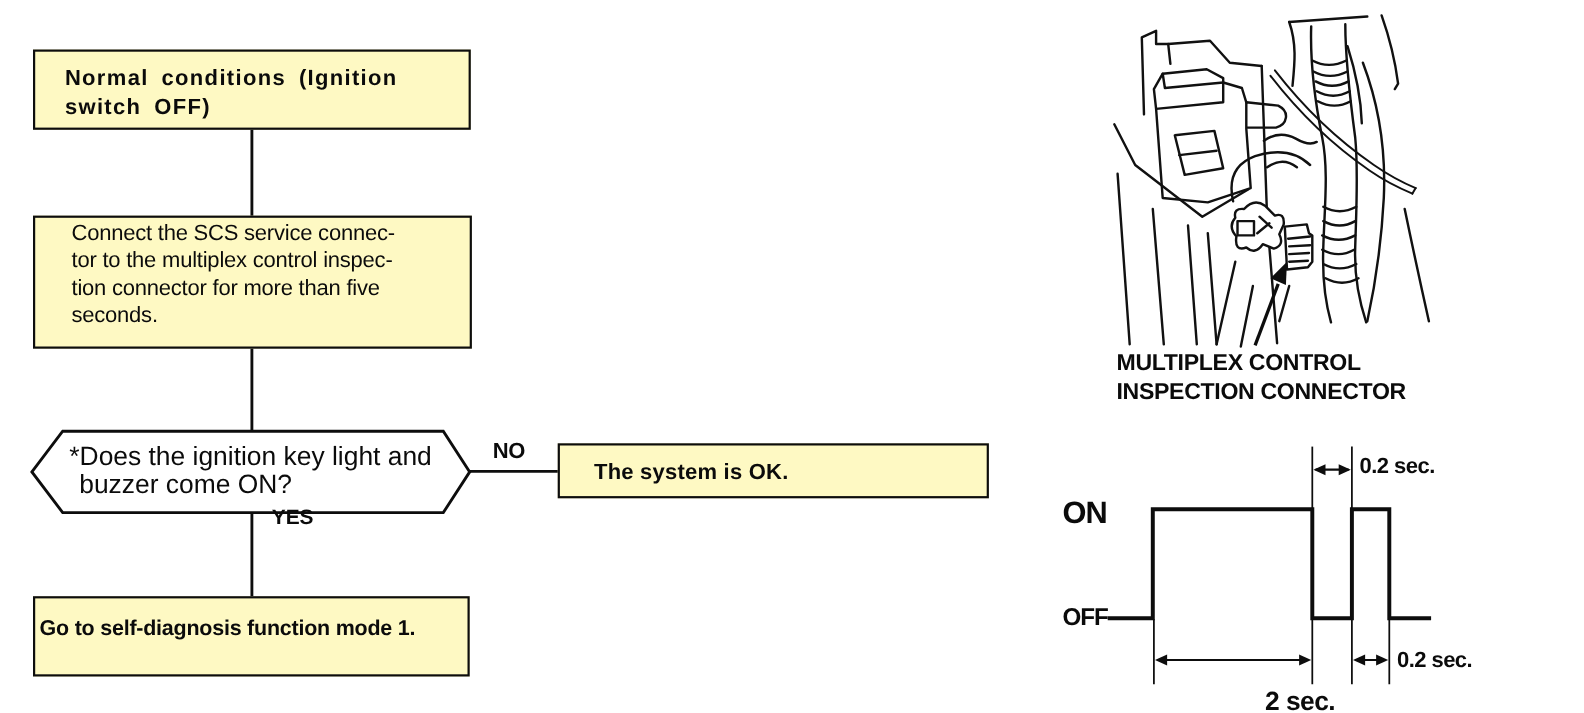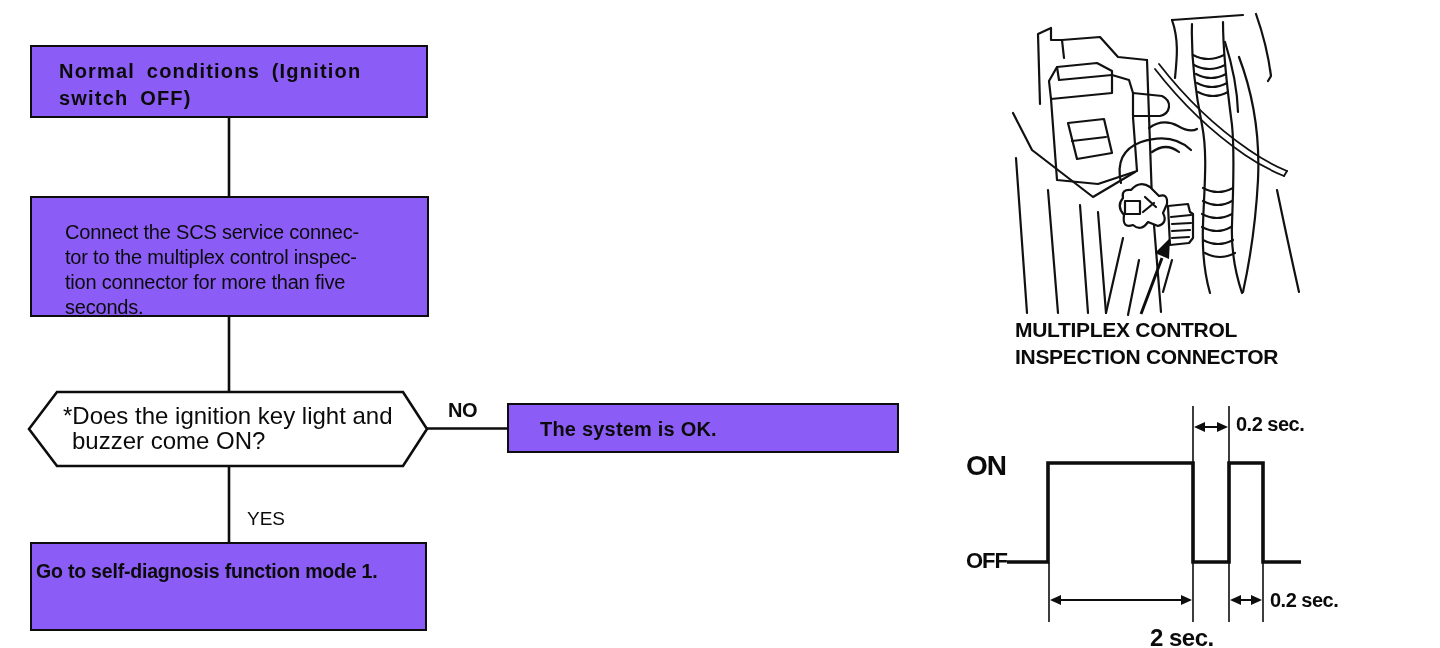--- a/index.html
+++ b/index.html
@@ -4,44 +4,44 @@
 <style>
   html,body{margin:0;padding:0;}
   body{
     width:1440px;height:648px;position:relative;overflow:hidden;
     background:#ffffff;color:#0b0b0b;
     font-family:"Liberation Sans", sans-serif;
     -webkit-font-smoothing:antialiased;
   }
   #art{position:absolute;left:0;top:0;z-index:1;}
   .fbox{
-    position:absolute;z-index:2;box-sizing:border-box;background:#8b5cf6;
+    position:absolute;z-index:2;box-sizing:border-box;background:#fef9c3;
     border:2.5px solid #0d0d0d;white-space:pre-line;
   }
   #box-start{
     left:30px;top:45px;width:398px;height:73px;
     padding:11px 8px 0 27px;font-weight:bold;font-size:20px;line-height:27px;
     letter-spacing:1.2px;word-spacing:5px;
   }
   #box-step{
     left:30px;top:196px;width:399px;height:121px;
-    padding:22px 8px 0 33px;font-size:20px;line-height:25px;letter-spacing:-0.2px;
+    padding:2px 8px 0 33px;font-size:20px;line-height:25px;letter-spacing:-0.2px;
   }
   #box-ok{
     left:507px;top:403px;width:392px;height:50px;
     padding:13px 0 0 31px;font-weight:bold;font-size:20px;letter-spacing:0.2px;
   }
   #box-mode1{
-    left:30px;top:542px;width:397px;height:89px;
+    left:30px;top:542px;width:397px;height:73px;
     padding:16px 6px 0 4px;font-weight:600;font-size:19.5px;letter-spacing:-0.2px;
   }
   .lbl{position:absolute;z-index:3;white-space:pre-line;}
   #hex-text{left:72px;top:403px;width:340px;font-size:24px;line-height:25px;text-indent:-9px;}
   #lbl-no{left:448px;top:399px;font-size:20px;font-weight:600;letter-spacing:-0.5px;text-align:right;}
-  #lbl-yes{left:247px;top:508px;font-size:19px;font-weight:400;}
+  #lbl-yes{left:247px;top:460px;font-size:19px;font-weight:700;}
   #lbl-on{left:966px;top:450px;font-size:28px;font-weight:bold;letter-spacing:-1px;}
   #lbl-off{left:966px;top:548px;font-size:22px;font-weight:bold;letter-spacing:-1px;}
   #lbl-gap-top{left:1236px;top:413px;font-size:20px;font-weight:bold;letter-spacing:-0.5px;}
   #lbl-2sec{left:1106px;top:624px;font-size:24px;font-weight:bold;letter-spacing:-0.5px;margin-left:44px;}
   #lbl-02bot{left:1270px;top:589px;font-size:20px;font-weight:bold;letter-spacing:-0.5px;}
   #caption{
     left:1015px;top:316px;font-size:21px;font-weight:bold;line-height:27px;
     letter-spacing:-0.3px;
   }
 </style>

